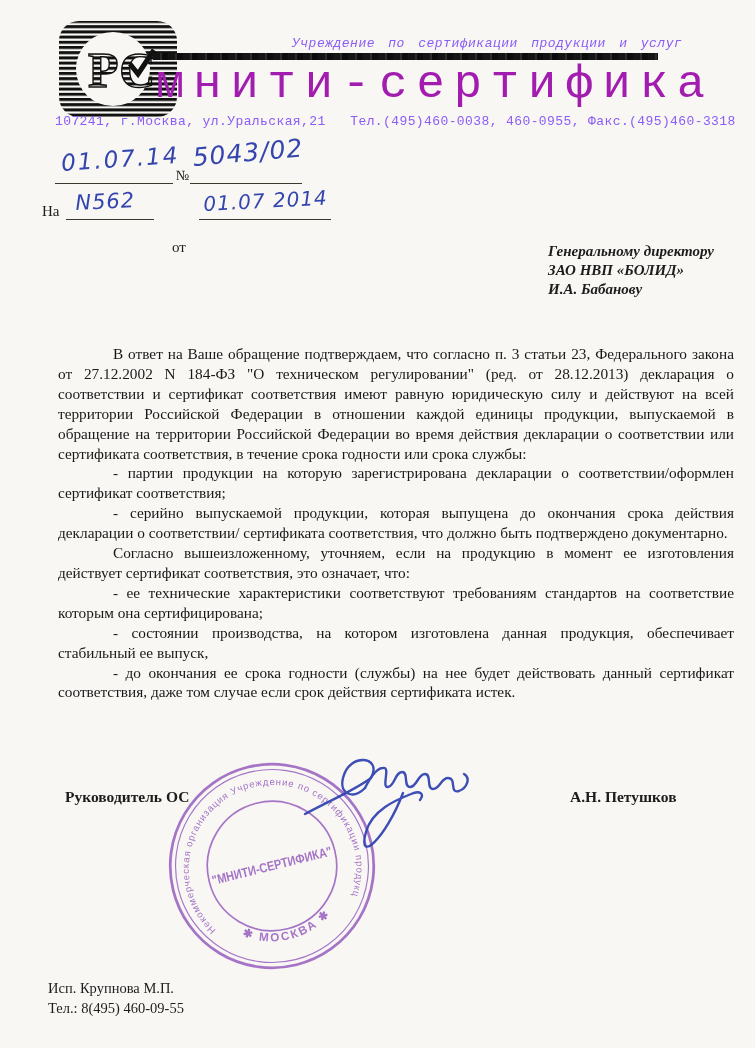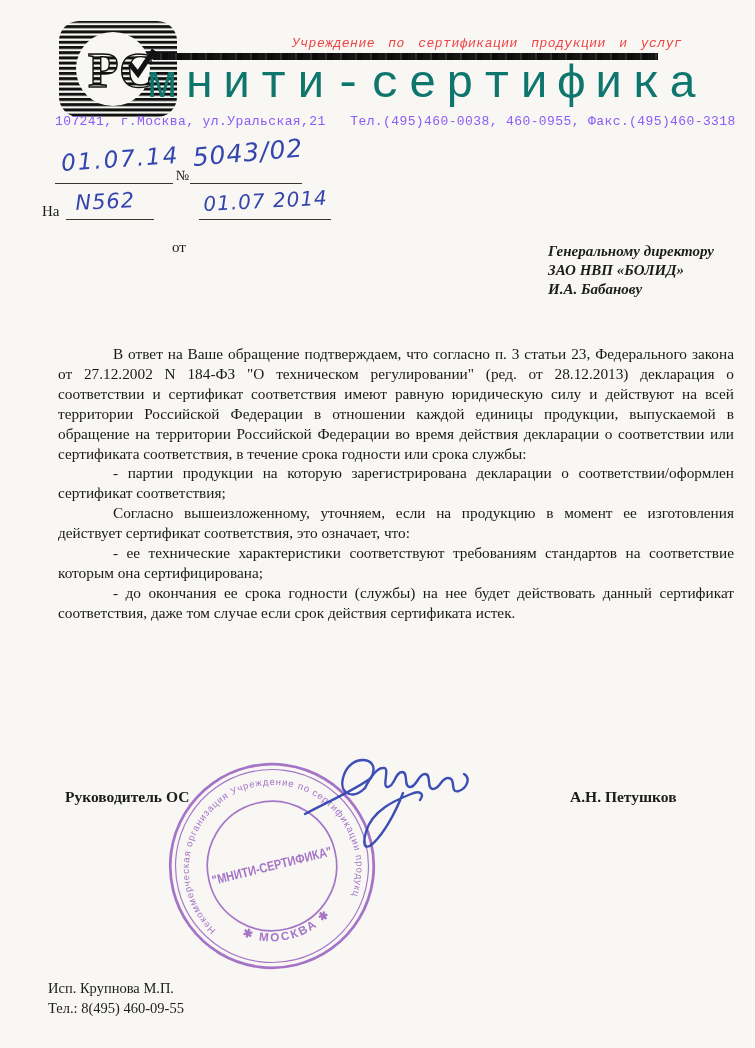--- a/index.html
+++ b/index.html
@@ -6,31 +6,31 @@
   body{background:#e8e6e2;font-family:"Liberation Serif", serif;}
   .page{
     position:relative; width:755px; height:1048px; margin:0 auto;
     background:#f8f7f4; overflow:hidden; color:#1c1c1c;
   }
   
   .logo{position:absolute; left:58px; top:20px; width:120px; height:98px;}
   .tagline{
     position:absolute; left:292px; top:36px; width:370px;
     font-family:"Liberation Mono", monospace; font-style:italic;
-    font-size:13px; letter-spacing:.5px; word-spacing:5px; color:#ef4444;
+    font-size:13px; letter-spacing:.5px; word-spacing:5px; color:#8b5cf6;
     white-space:nowrap;
   }
   .head-bar{
     position:absolute; left:153px; top:53px; width:505px; height:7px;
     background:repeating-linear-gradient(90deg,#141414 0 7px,#2e2c28 7px 9px,#0c0c0c 9px 15px);
   }
   .org-title{
-    position:absolute; left:148px; top:58px; width:600px;
+    position:absolute; left:156px; top:58px; width:600px;
     font-family:"Liberation Mono", monospace;
-    font-size:47px; letter-spacing:9px; color:#0f766e; white-space:nowrap;
+    font-size:47px; letter-spacing:9px; color:#a21caf; white-space:nowrap;
   }
   .address-line{
     position:absolute; left:55px; top:114px;
     font-family:"Liberation Mono", monospace; font-size:13px;
     letter-spacing:.4px; color:#8b5cf6; white-space:pre;
   }
   
   .hw{
     position:absolute; font-family:"DejaVu Sans", sans-serif; font-style:italic;
     color:#3445ae; white-space:nowrap; transform-origin:left bottom;
@@ -103,22 +103,24 @@
 
   <div class="recipient">
       <div>Генеральному директору</div>
       <div>ЗАО НВП «БОЛИД»</div>
       <div>И.А. Бабанову</div>
     </div>
 
   <div class="body-text">
       <p>В ответ на Ваше обращение подтверждаем, что согласно п. 3 статьи 23, Федерального закона от 27.12.2002 N 184-ФЗ "О техническом регулировании" (ред. от 28.12.2013) декларация о соответствии и сертификат соответствия имеют равную юридическую силу и действуют на всей территории Российской Федерации в отношении каждой единицы продукции, выпускаемой в обращение на территории Российской Федерации во время действия декларации о соответствии или сертификата соответствия, в течение срока годности или срока службы:</p>
       <p>- партии продукции на которую зарегистрирована декларации о соответствии/оформлен сертификат соответствия;</p>
+      <p>- серийно выпускаемой продукции, которая выпущена до окончания срока действия декларации о соответствии/ сертификата соответствия, что должно быть подтверждено документарно.</p>
       <p>Согласно вышеизложенному, уточняем, если на продукцию в момент ее изготовления действует сертификат соответствия, это означает, что:</p>
       <p>- ее технические характеристики соответствуют требованиям стандартов на соответствие которым она сертифицирована;</p>
+      <p>- состоянии производства, на котором изготовлена данная продукция, обеспечивает стабильный ее выпуск,</p>
       <p>- до окончания ее срока годности (службы) на нее будет действовать данный сертификат соответствия, даже  том случае если срок действия сертификата истек.</p>
     </div>
 
   <div class="sig-role">Руководитель ОС</div>
   <div class="sig-name">А.Н. Петушков</div>
 
   <svg class="stamp" viewBox="0 0 200 200" xmlns="http://www.w3.org/2000/svg">
     <g transform="rotate(-14 100 100)" stroke="#9a63c0" fill="none">
       <circle cx="100" cy="100" r="96" stroke-width="2.6"></circle>
       <circle cx="100" cy="100" r="91" stroke-width="1.1"></circle>

